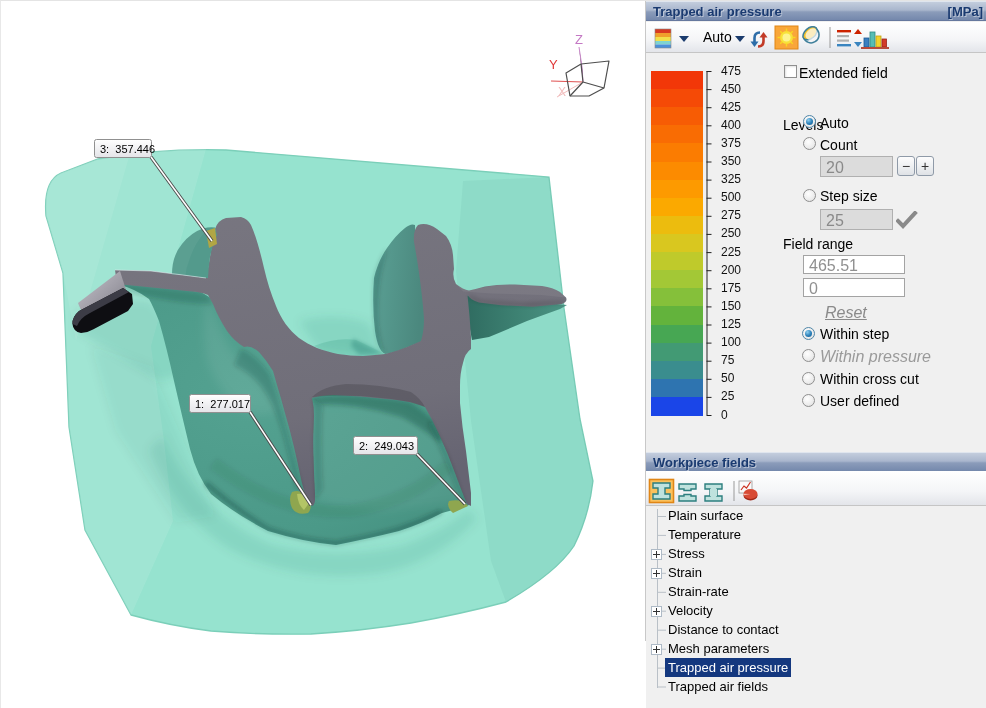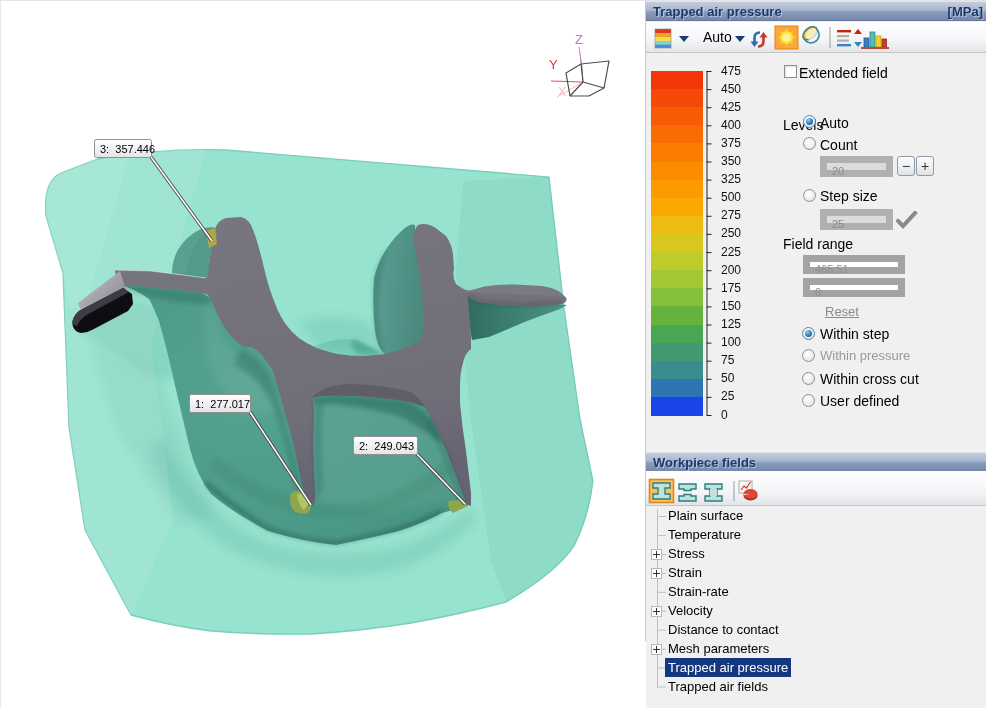--- a/index.html
+++ b/index.html
@@ -25,30 +25,30 @@
 #content1 { position:absolute; left:0; top:53px; width:342px; height:398px; background:#f0f0f0; }
 #hdr2 { top:451px; }
 #tree { position:absolute; left:0; top:506px; width:342px; height:202px; background:#f0f0f0; }
 
 
 .band { position:absolute; left:5px; width:52px; }
 .ticklbl { position:absolute; left:75px; width:40px; font-size:12px; color:#111; }
 
 
 .lbl { position:absolute; font-size:14px; color:#000; }
-.glbl { position:absolute; font-size:13px; color:#9a9a9a; }
+.glbl { position:absolute; font-size:16px; color:#9a9a9a;font-style:italic; }
 .radio { position:absolute; width:13px; height:13px; border-radius:50%;
   background:radial-gradient(circle at 40% 35%, #fefefe, #ececec 60%, #d8d8d8);
   border:1px solid #8f8f8f; }
 .radio.sel { border-color:#4f86a8; }
 .radio.sel::after { content:""; position:absolute; left:2px; top:2px; width:7px; height:7px;
   border-radius:50%; background:radial-gradient(circle at 35% 30%, #8fd0f0, #2a7fb8 55%, #155f92); }
 .checkbox { position:absolute; width:13px; height:13px; background:#fff;
   border:1px solid #8f8f8f; box-shadow:inset 1px 1px 2px rgba(0,0,0,0.12); }
-.input { position:absolute; font-size:11px; border:7px solid #a3a3a3; }
+.input { position:absolute; font-size:16px; border:1px solid #a3a3a3; }
 .input.dis { background:#dcdcdc; color:#8a8a8a; border-color:#b0b0b0; }
 .input.en { background:#fff; color:#909090; }
 .btn { position:absolute; width:18px; height:20px; border:1px solid #8f9aa8; border-radius:3px;
   background:linear-gradient(#fdfdfd,#eef0f2 50%,#dfe2e6); color:#333;
   font-size:14px; text-align:center; line-height:18px; }
 
 
 .trow { position:absolute; left:0; width:342px; height:19px; font-size:13px; color:#000; }
 .trow .txt { position:absolute; left:22px; top:1px; }
 .trow.sel .txt { background:#14387f; color:#fff; padding:2px 3px; margin-left:-3px; top:-1px; }

